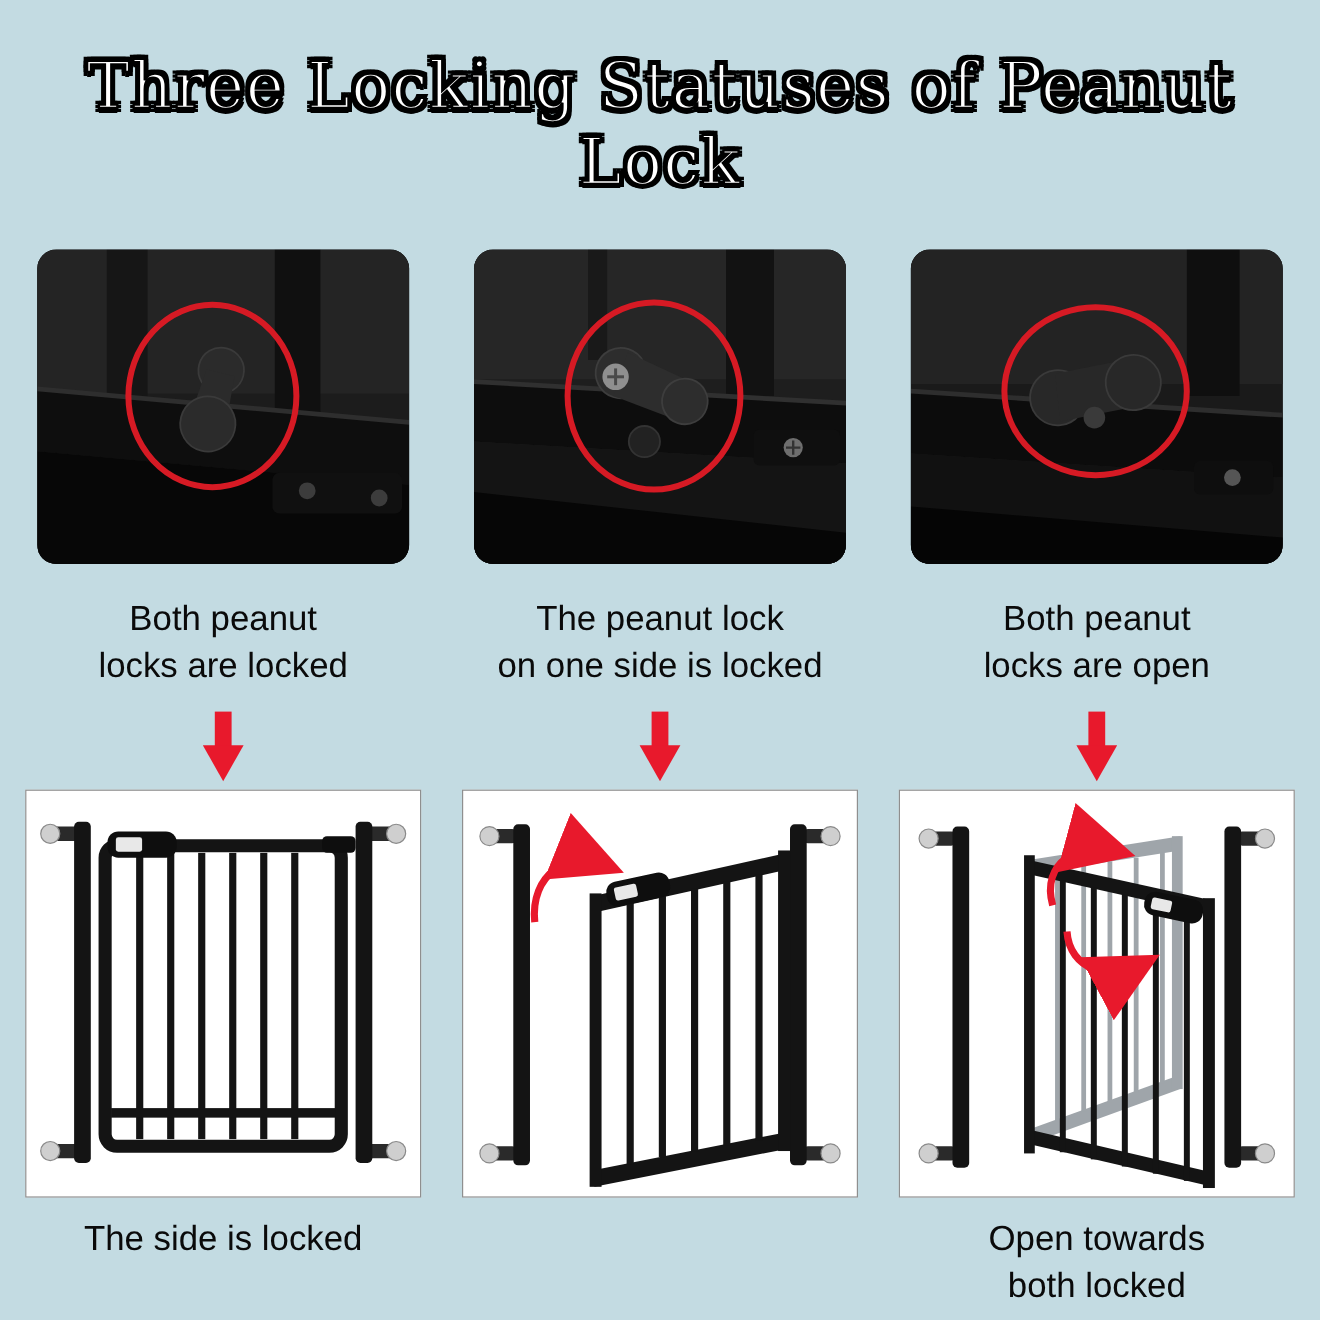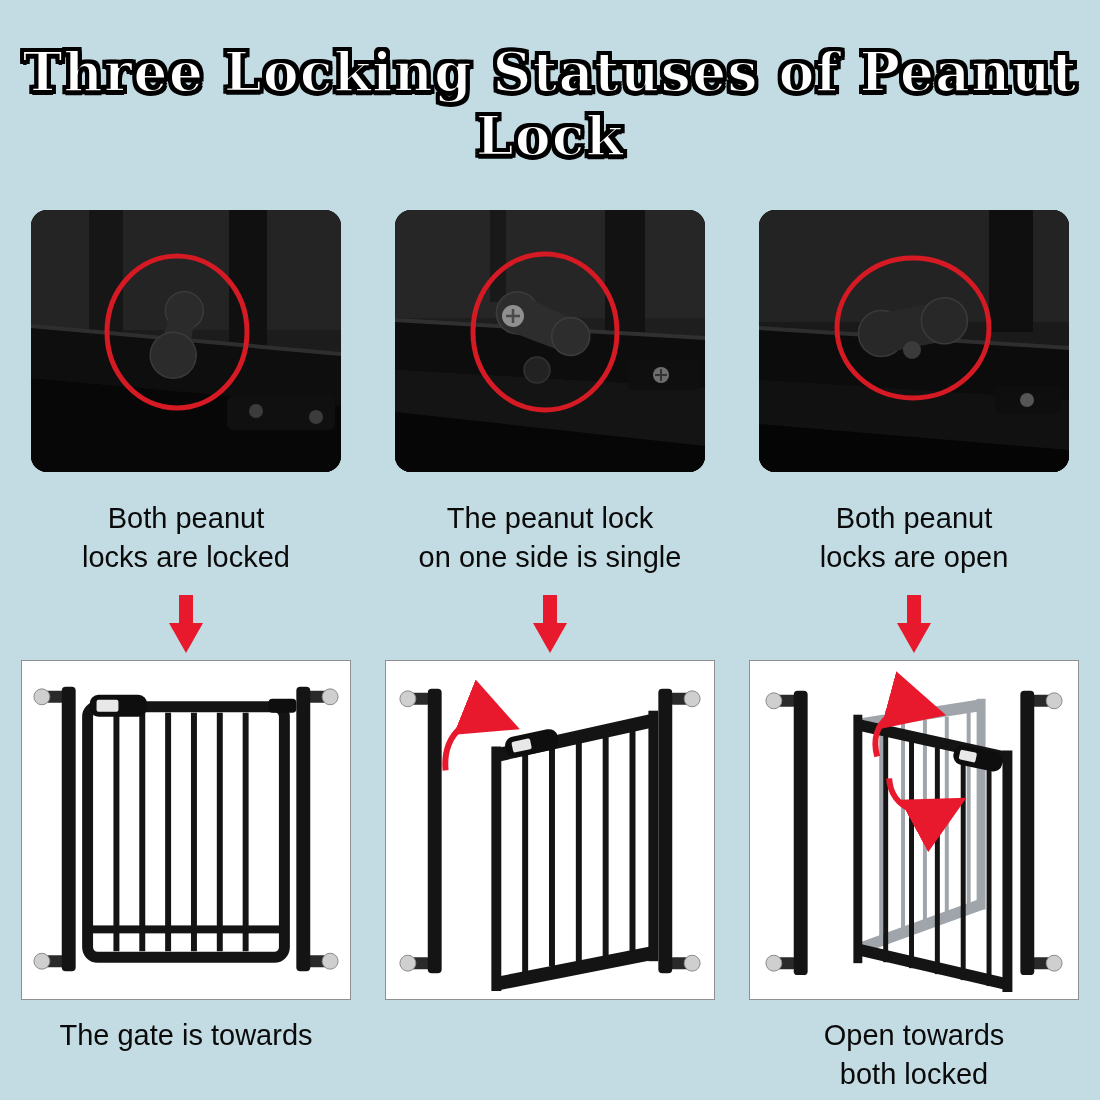--- a/index.html
+++ b/index.html
@@ -6,21 +6,21 @@
   body {
     width: 1100px; height: 1100px;
     background: #c3dbe2;
     font-family: "Liberation Sans", sans-serif;
     overflow: hidden;
   }
   .page { width: 1100px; height: 1100px; box-sizing: border-box; padding-top: 30px; }
   .title {
     text-align: center;
     font-family: "DejaVu Serif", serif;
-    font-weight: bold;
+    font-weight: normal;
     font-size: 54px;
     letter-spacing: 1px;
     color: #ffffff;
     -webkit-text-stroke: 2px #000;
     text-shadow:
       -3px -3px 0 #000, 3px -3px 0 #000, -3px 3px 0 #000, 3px 3px 0 #000,
       -3px 0 0 #000, 3px 0 0 #000, 0 -3px 0 #000, 0 4px 0 #000;
     margin: 10px 0 42px 0;
   }
   .columns {
@@ -123,21 +123,21 @@
           <rect x="170" y="52" width="6" height="240" fill="#141414"></rect>
           <rect x="196" y="52" width="6" height="240" fill="#141414"></rect>
           <rect x="222" y="52" width="6" height="240" fill="#141414"></rect>
           <rect x="71" y="266" width="188" height="8" fill="#141414"></rect>
 
           <rect x="68" y="34" width="58" height="22" rx="9" fill="#0e0e0e"></rect>
           <rect x="75" y="39" width="22" height="12" rx="2" fill="#e8e8e8"></rect>
           <rect x="248" y="38" width="28" height="14" rx="4" fill="#0e0e0e"></rect>
         </svg>
       </div>
-      <div class="gate-caption">The gate is towards</div>
+      <div class="gate-caption">The side is locked</div>
     </div>
 
     <div class="col">
       <div class="photo-panel">
         <svg width="310" height="262" viewBox="0 0 310 262">
           <rect width="310" height="262" fill="#1e1e1e"></rect>
           <rect width="310" height="108" fill="#262626"></rect>
           <rect x="95" y="0" width="16" height="92" fill="#191919"></rect>
           <rect x="210" y="0" width="40" height="122" fill="#121212"></rect>
           <polygon points="0,108 310,126 310,134 0,116" fill="#303030"></polygon>
@@ -154,21 +154,21 @@
             <circle cx="178" cy="118" r="19" fill="#2d2d2d" stroke="#3d3d3d" stroke-width="1.5"></circle>
           </g>
           <circle cx="118" cy="106" r="11" fill="#8f8f8f"></circle>
           <line x1="111" y1="106" x2="125" y2="106" stroke="#4a4a4a" stroke-width="2.5"></line>
           <line x1="118" y1="99" x2="118" y2="113" stroke="#4a4a4a" stroke-width="2.5"></line>
           <circle cx="142" cy="160" r="13" fill="#222" stroke="#333" stroke-width="1.5"></circle>
           <ellipse cx="150" cy="122" rx="72" ry="78" fill="none" stroke="#d61a24" stroke-width="5"></ellipse>
         </svg>
       </div>
       <div class="lock-caption">The peanut lock
-on one side is single</div>
+on one side is locked</div>
       <div class="arrow-box">
         <svg width="44" height="64" viewBox="0 0 44 64">
           <rect x="15" y="2" width="14" height="30" fill="#e8192c"></rect>
           <polygon points="5,30 39,30 22,60" fill="#e8192c"></polygon>
         </svg>
       </div>
       <div class="gate-panel">
         <svg width="328" height="338" viewBox="0 0 330 340">
           <defs>
             <marker id="ahB" markerWidth="10" markerHeight="10" refX="7" refY="5" orient="auto">

